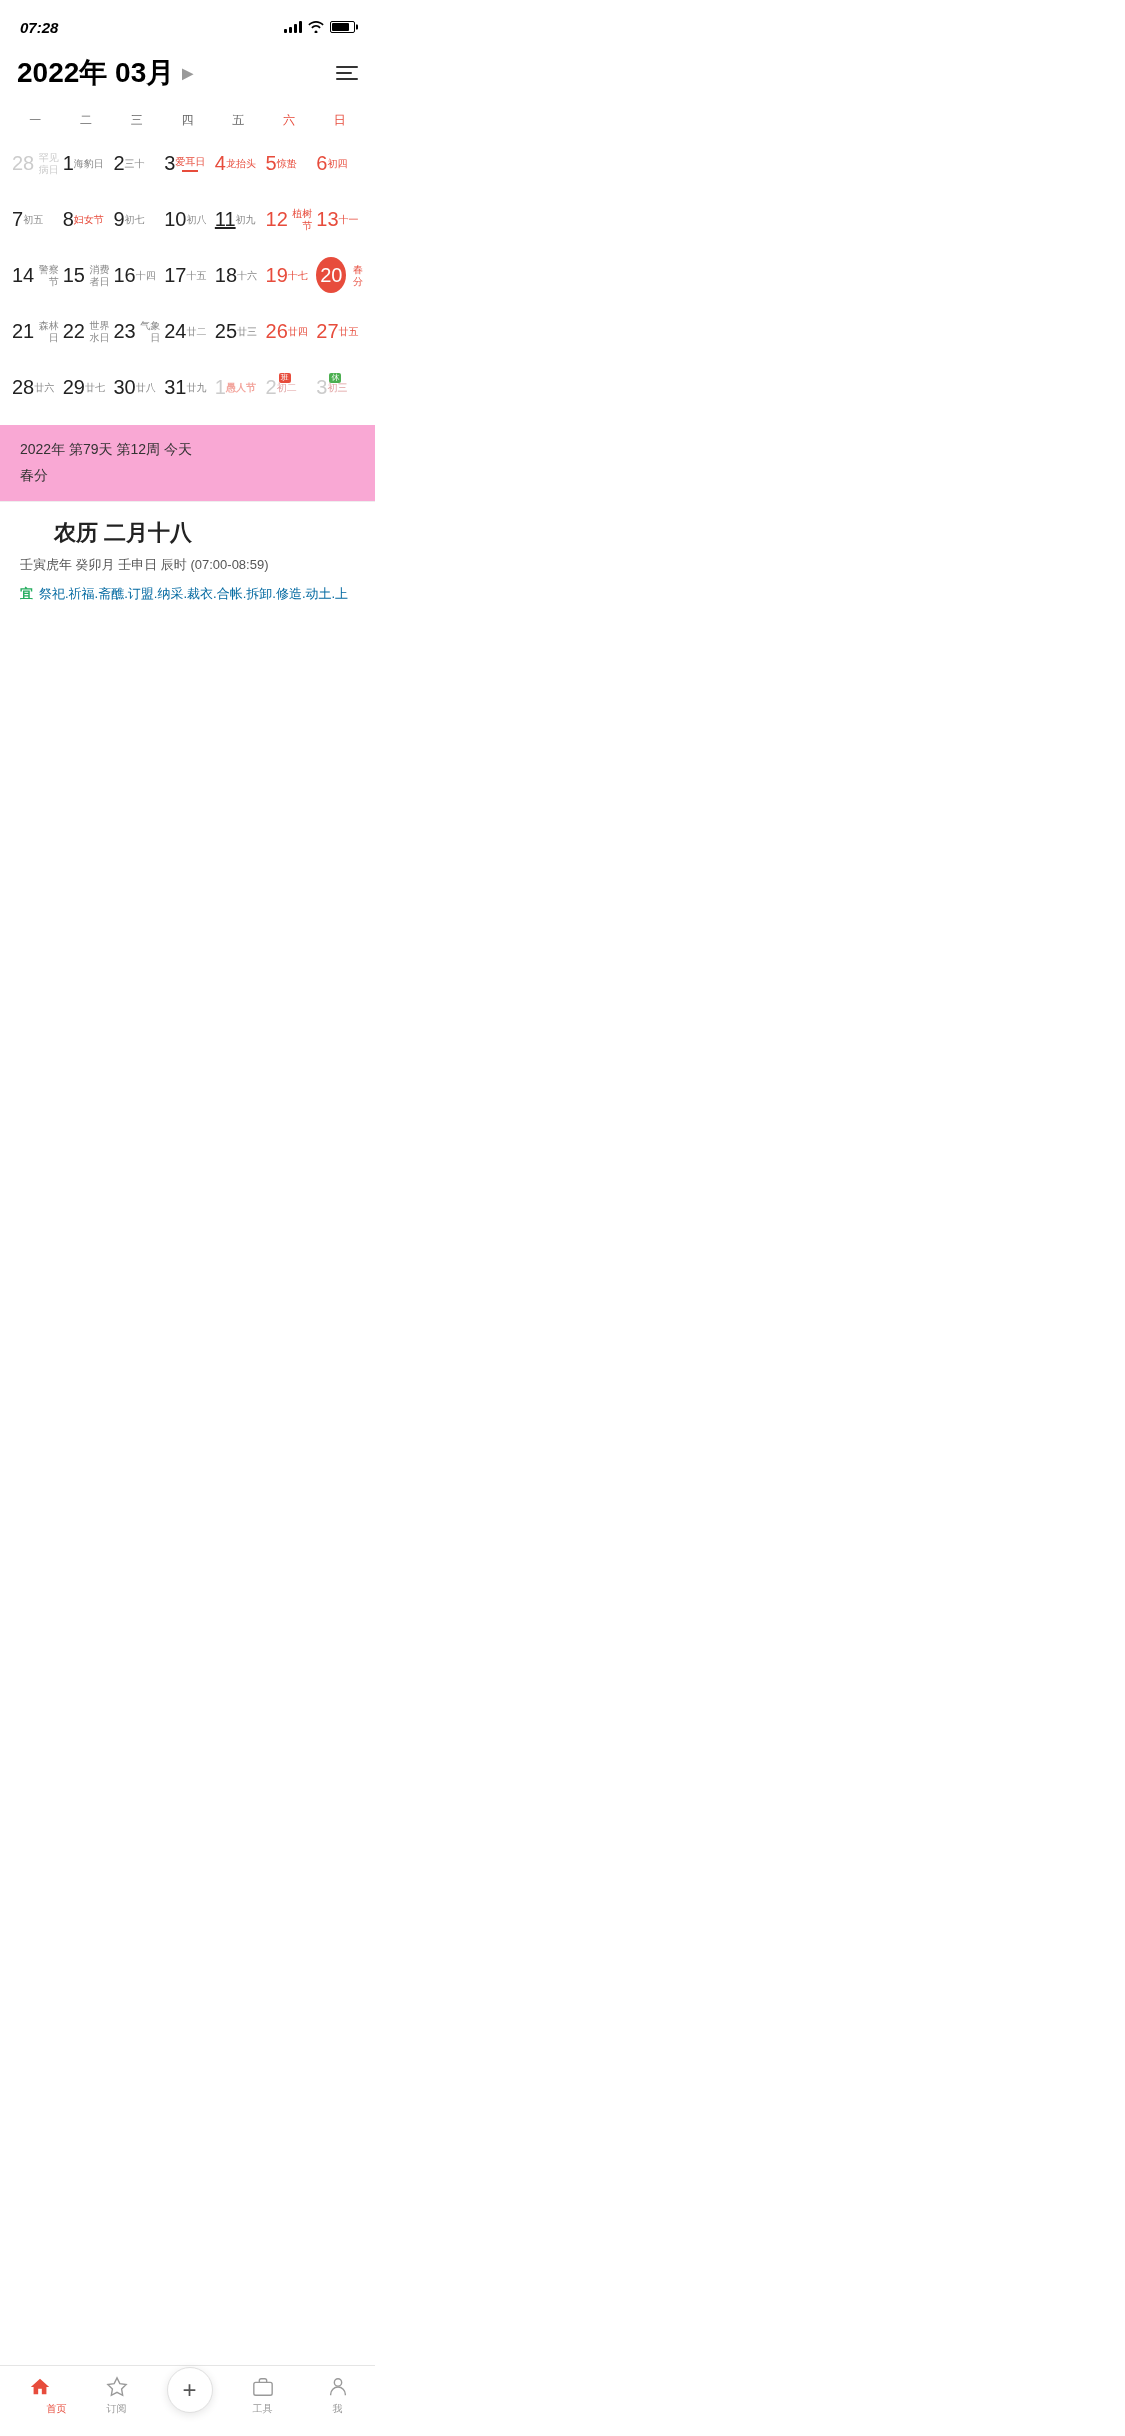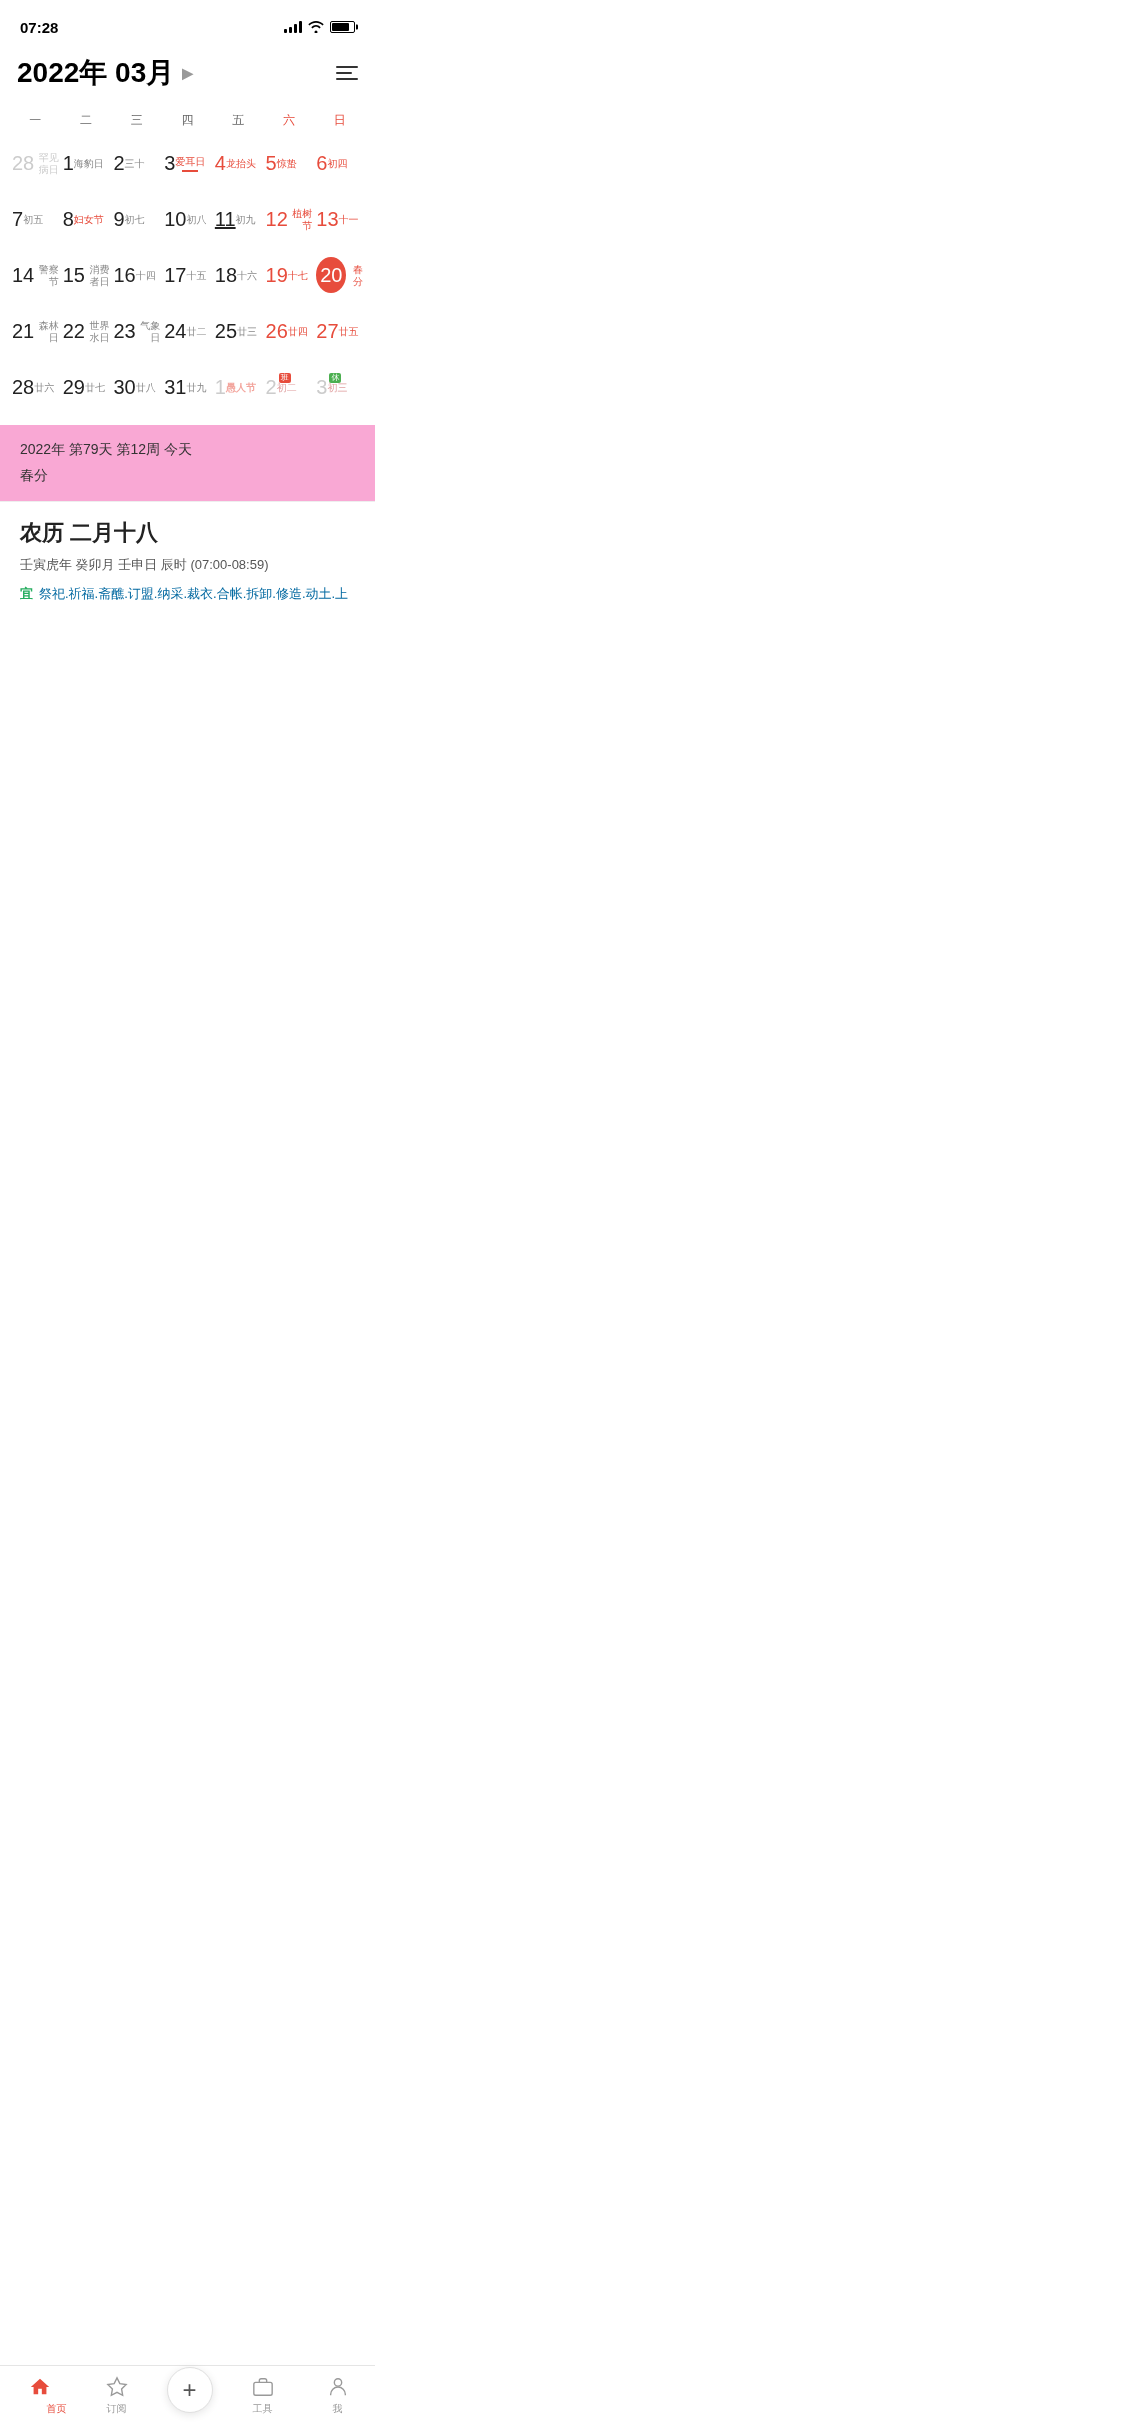--- a/index.html
+++ b/index.html
@@ -12,20 +12,21 @@
       overflow-x: hidden;
     }
 
     
     .status-bar {
       display: flex;
       justify-content: space-between;
       align-items: center;
       padding: 14px 20px 4px;
       height: 44px;
+      font-style: italic;
     }
     .status-time {
       font-size: 15px;
       font-weight: 600;
       color: #000;
     }
     .status-icons {
       display: flex;
       align-items: center;
       gap: 6px;
@@ -219,20 +220,21 @@
     
     .lunar-section {
       padding: 16px 20px;
       border-top: 1px solid #eee;
     }
     .lunar-title {
       font-size: 22px;
       font-weight: 700;
       color: #222;
       margin-bottom: 8px;
+      margin-left: 34px;
     }
     .lunar-detail {
       font-size: 13px;
       color: #555;
       margin-bottom: 10px;
     }
     .yi-section {
       display: flex;
       align-items: flex-start;
       gap: 6px;

